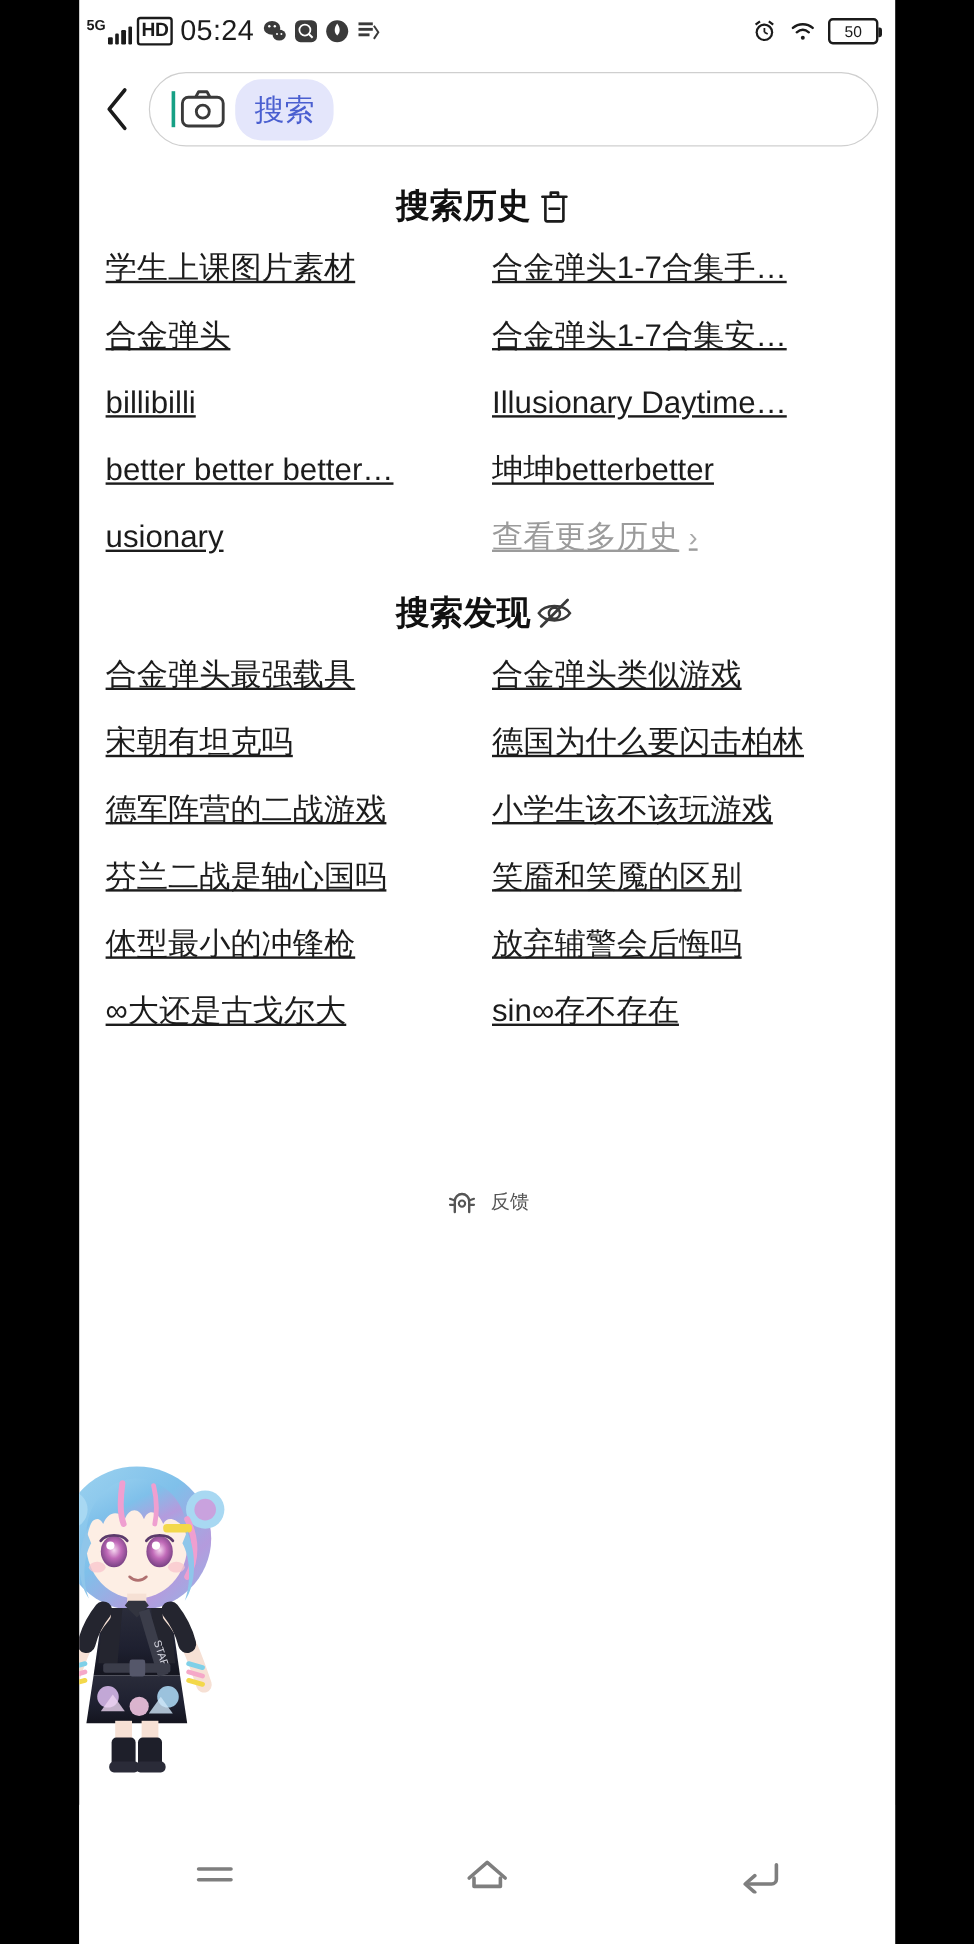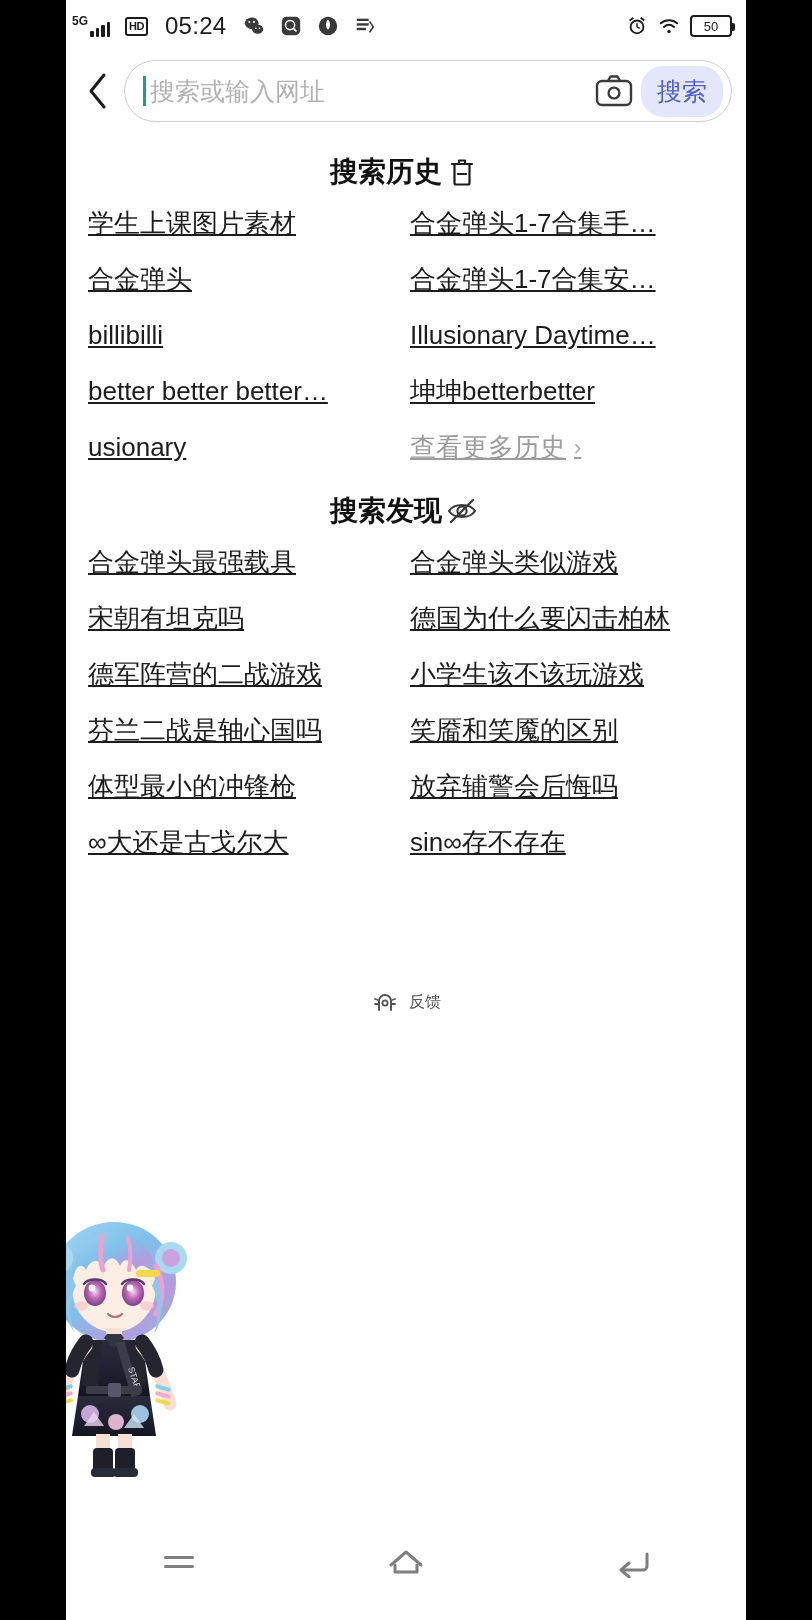--- a/index.html
+++ b/index.html
@@ -17,33 +17,33 @@
     overflow:hidden;
   }
 
   
   .statusbar {
     height:52px;
     display:flex; align-items:center;
     padding:0 14px 0 6px;
     font-size:23px; color:#1b1b1b;
   }
-  .sb-left { display:flex; align-items:center; gap:15px; flex:1; }
+  .sb-left { display:flex; align-items:center; gap:4px; flex:1; }
   .sb-right { display:flex; align-items:center; gap:10px; }
   .net5g { display:flex; align-items:flex-end; gap:2px; }
   .net5g .lbl { font-size:12px; font-weight:bold; line-height:1; margin-bottom:10px; }
   .bars { display:flex; align-items:flex-end; gap:2px; height:17px; }
   .bars i { width:3.5px; background:#1b1b1b; border-radius:1px; display:block; }
   .bars i:nth-child(1){height:6px}
   .bars i:nth-child(2){height:9px}
   .bars i:nth-child(3){height:12px}
   .bars i:nth-child(4){height:15px}
   .hd-badge {
     border:2px solid #1b1b1b; border-radius:3px;
-    font-size:11px; font-weight:bold; line-height:1;
+    font-size:16px; font-weight:bold; line-height:1;
     padding:2px 2px; letter-spacing:-0.5px;
   }
   .clock { font-size:24px; letter-spacing:0.3px; margin:0 2px; }
   .appic { width:22px; height:22px; display:inline-block; }
   .batt {
     width:42px; height:22px;
     border:2px solid #1b1b1b; border-radius:4px;
     display:flex; align-items:center; justify-content:center;
     font-size:13px; position:relative;
   }
@@ -191,21 +191,20 @@
   </div>
 
   <div class="searchbar">
     <div class="back-btn">
       <svg width="26" height="40" viewBox="0 0 26 40">
           <path d="M19 4 L6 20 L19 36" stroke="#1b1b1b" stroke-width="3" fill="none" stroke-linecap="round" stroke-linejoin="round"></path>
         </svg>
     </div>
     <div class="searchfield">
       <span class="caret"></span>
-      <span class="ph">搜索或输入网址</span>
       <span class="cam-btn">
         <svg width="38" height="34" viewBox="0 0 38 34">
           <rect x="2" y="7" width="34" height="24" rx="5" stroke="#3a3a3a" stroke-width="2.4" fill="none"></rect>
           <path d="M13 7 L15.5 2.5 L22.5 2.5 L25 7" stroke="#3a3a3a" stroke-width="2.4" fill="none" stroke-linejoin="round"></path>
           <circle cx="19" cy="19" r="5.4" stroke="#3a3a3a" stroke-width="2.4" fill="none"></circle>
         </svg>
       </span>
       <button class="go-btn">搜索</button>
     </div>
   </div>

